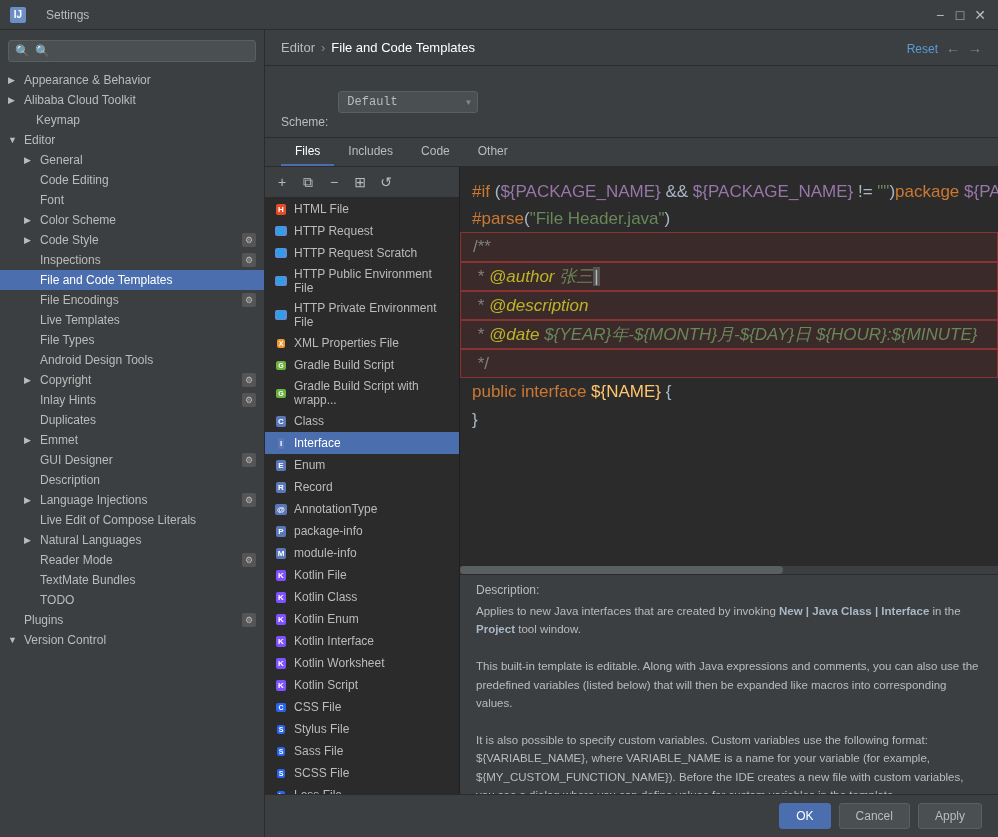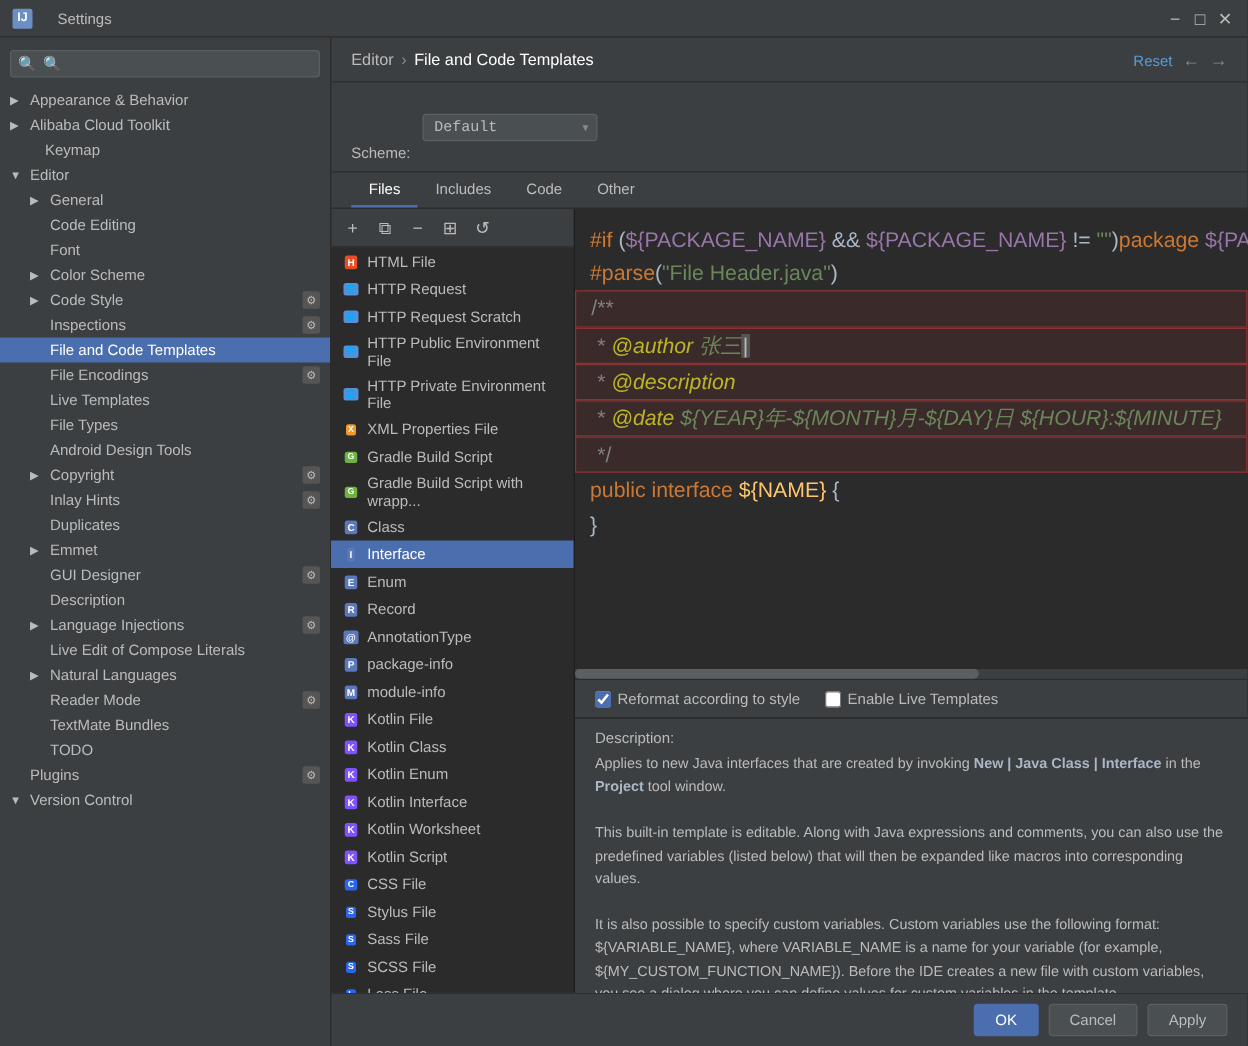--- a/index.html
+++ b/index.html
@@ -871,30 +871,20 @@
             <span class="code-line highlighted-block"><span class="code-comment"> * </span><span class="code-annotation">@author</span> <span class="code-annotation-val">张三</span><span style="color:#bbbbbb;background:#555;padding:0 1px;">|</span></span>
             <span class="code-line highlighted-block"><span class="code-comment"> * </span><span class="code-annotation">@description</span></span>
             <span class="code-line highlighted-block"><span class="code-comment"> * </span><span class="code-annotation">@date</span> <span class="code-annotation-val">${YEAR}年-${MONTH}月-${DAY}日 ${HOUR}:${MINUTE}</span></span>
             <span class="code-line highlighted-block"><span class="code-comment"> */</span></span>
             <span class="code-line"><span class="code-keyword">public interface</span> <span class="code-orange">${NAME}</span> <span class="code-white">{</span></span>
             <span class="code-line"><span class="code-white">}</span></span>
           </div>
           <div class="scrollbar-area">
             <div class="scrollbar-thumb"></div>
           </div>
-          <div class="bottom-options">
-            <label class="checkbox-label">
-              <input type="checkbox" checked="" style="">
-              <span>Reformat according to style</span>
-            </label>
-            <label class="checkbox-label">
-              <input type="checkbox" style="">
-              <span>Enable Live Templates</span>
-            </label>
-          </div>
           <div class="description-panel">
             <div class="description-label">Description:</div>
             <div class="description-text">
               <p>Applies to new Java interfaces that are created by invoking <b>New | Java Class | Interface</b> in the <b>Project</b> tool window.</p>
               <br>
               <p>This built-in template is editable. Along with Java expressions and comments, you can also use the predefined variables (listed below) that will then be expanded like macros into corresponding values.</p>
               <br>
               <p>It is also possible to specify custom variables. Custom variables use the following format: ${VARIABLE_NAME}, where VARIABLE_NAME is a name for your variable (for example, ${MY_CUSTOM_FUNCTION_NAME}). Before the IDE creates a new file with custom variables, you see a dialog where you can define values for custom variables in the template.</p>
               <br>
               

